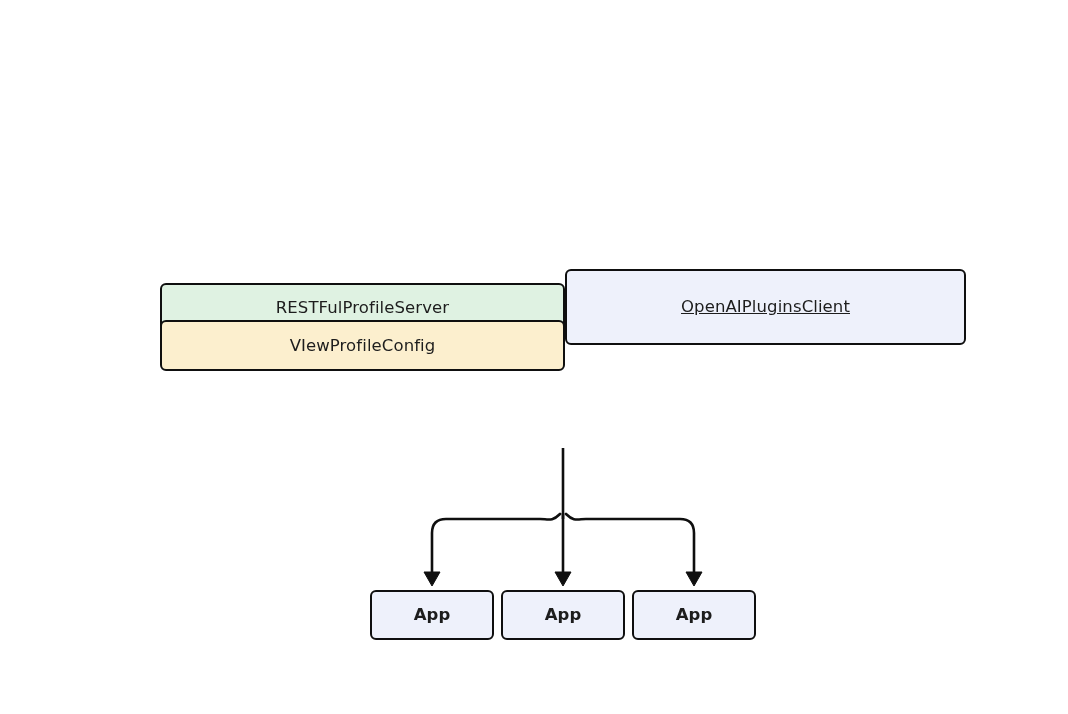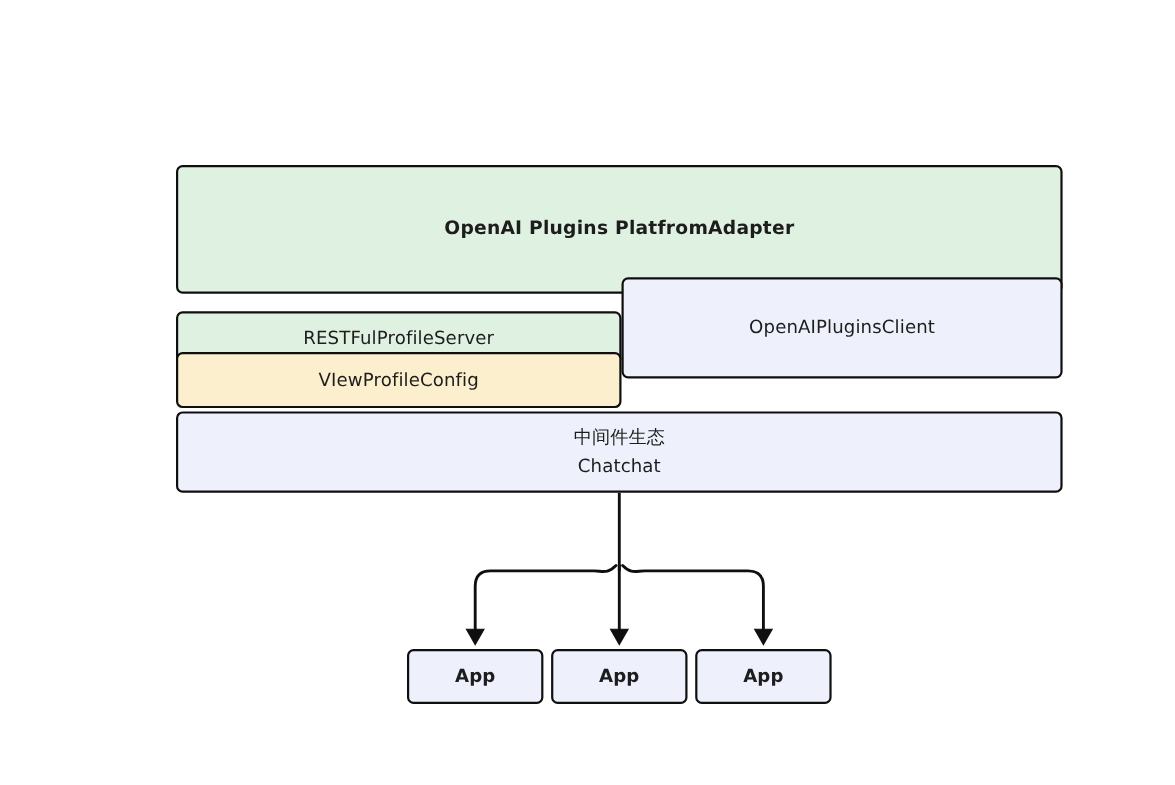--- a/index.html
+++ b/index.html
@@ -59,24 +59,25 @@
   }
   .view-config {
     left: 160px;
     top: 320px;
     width: 405px;
     height: 51px;
     background: #fcefce;
   }
   .plugins-client {
     left: 565px;
-    top: 252px;
+    top: 269px;
     width: 401px;
-    height: 92px;
+    height: 76px;
     background: #eef1fb;
+    text-decoration: underline;
   }
 
   
   .middleware {
     left: 160px;
     top: 374px;
     width: 806px;
     height: 74px;
     background: #eef1fb;
     flex-direction: column;
@@ -119,40 +120,33 @@
     <path d="M 563 513 L 563 580" fill="none" stroke="#0f0f0f" stroke-width="2.6"></path>
     <path d="M 555 572 L 563 586 L 571 572 Z" fill="#0f0f0f" stroke="#0f0f0f" stroke-width="1"></path>
 
     <path d="M 560 514 C 552 522 548 519 540 519 L 446 519 Q 432 519 432 533 L 432 580" fill="none" stroke="#0f0f0f" stroke-width="2.6" stroke-linecap="round"></path>
     <path d="M 424 572 L 432 586 L 440 572 Z" fill="#0f0f0f" stroke="#0f0f0f" stroke-width="1"></path>
 
     <path d="M 566 514 C 574 522 578 519 586 519 L 680 519 Q 694 519 694 533 L 694 580" fill="none" stroke="#0f0f0f" stroke-width="2.6" stroke-linecap="round"></path>
     <path d="M 686 572 L 694 586 L 702 572 Z" fill="#0f0f0f" stroke="#0f0f0f" stroke-width="1"></path>
   </svg>
 
-  <div class="node platform">
-    <span>OpenAI Plugins PlatfromAdapter</span>
-  </div>
 
   <div class="node rest-server">
     <span>RESTFulProfileServer</span>
   </div>
 
   <div class="node view-config">
     <span>VIewProfileConfig</span>
   </div>
 
   <div class="node plugins-client">
     <span>OpenAIPluginsClient</span>
   </div>
 
-  <div class="node middleware">
-    <span class="line">中间件生态</span>
-    <span class="line">Chatchat</span>
-  </div>
 
   <div class="node app app-1">
     <span>App</span>
   </div>
 
   <div class="node app app-2">
     <span>App</span>
   </div>
 
   <div class="node app app-3">

